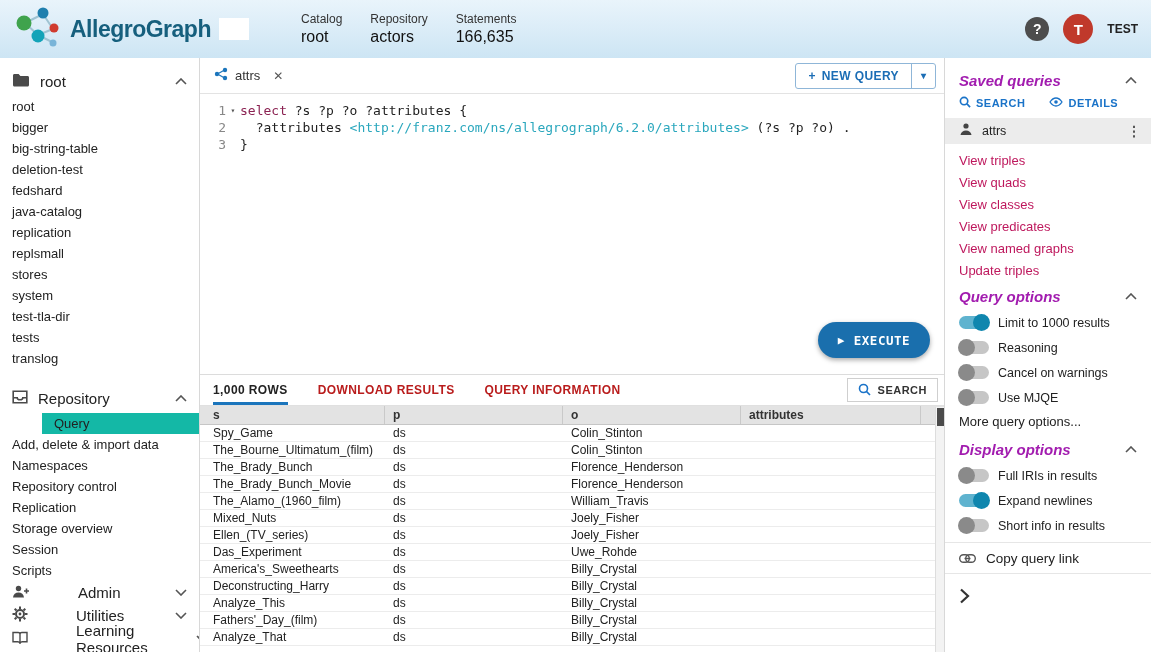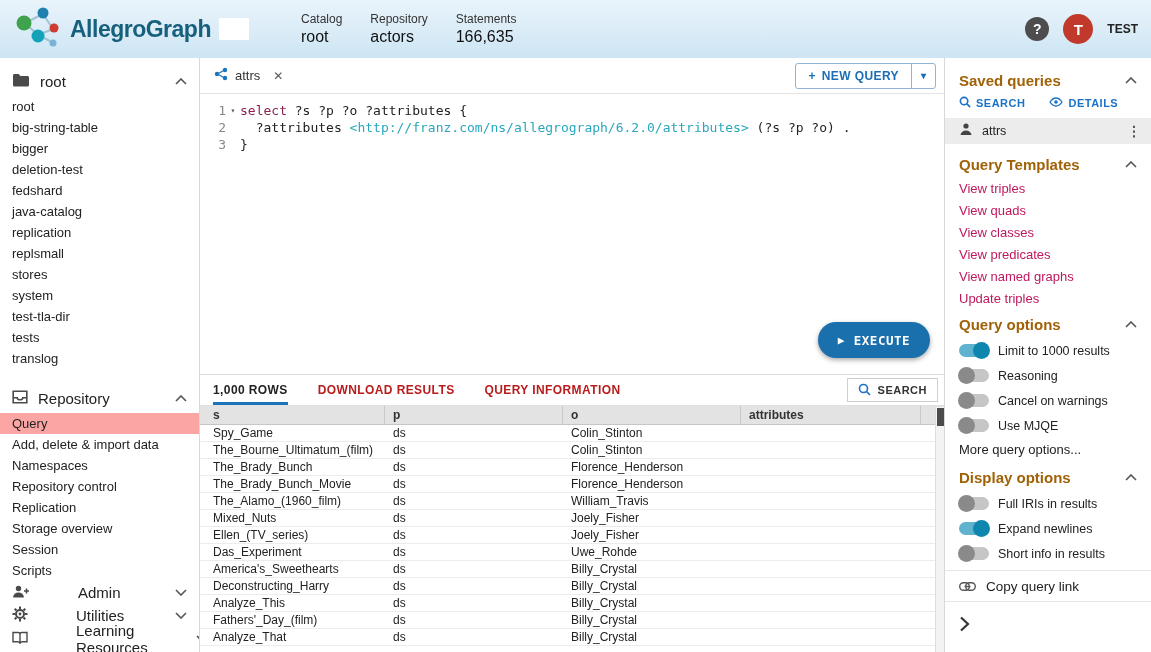--- a/index.html
+++ b/index.html
@@ -27,21 +27,21 @@
   .body-row { flex:1; display:flex; min-height:0; }
   .left-nav { width:200px; flex:0 0 200px; border-right:1px solid #d8d8d8; overflow:hidden; padding-top:8px; }
   main { flex:1; min-width:0; display:flex; flex-direction:column; }
   .right-panel { width:207px; flex:0 0 207px; border-left:1px solid #d8d8d8; overflow:hidden; padding-top:8px; }
 
   
   .side-section { display:flex; align-items:center; gap:10px; height:30px; padding:0 12px; font-size:15px; color:#222; }
   .side-section .chev { margin-left:auto; display:flex; }
   .side-item { height:21px; line-height:21px; padding:0 12px; font-size:13px; color:#222;
                white-space:nowrap; overflow:hidden; cursor:default; }
-  .side-item.selected { background:#fca5a5; }
+  .side-item.selected { background:#14b8a6;margin-left:42px; }
   .repo-gap { margin-top:14px; }
   .bottom-section { height:23px;gap:48px; }
 
   
   .tabbar { height:36px; flex:0 0 36px; border-bottom:1px solid #e3e3e3; display:flex; align-items:center; padding:0 8px 0 10px; }
   .qtab { display:flex; align-items:center; gap:7px; padding:0 4px; height:100%; font-size:13px; color:#333; }
   .qtab .close { font-size:12px; color:#555; margin-left:6px; }
   .newquery { margin-left:auto; display:flex; align-items:stretch; border:1px solid #8fb6d8; border-radius:3px;
               height:26px; background:#fff; color:#1b6db5; font-size:12px; font-weight:bold; }
   .newquery .nq-main { display:flex; align-items:center; gap:6px; padding:0 12px; letter-spacing:.4px; }
@@ -77,21 +77,21 @@
   .th:first-child { padding-left:13px; }
   .th.filler { border-right:none; }
   .table-body { flex:1; overflow:hidden; }
   .tr { height:17px; border-bottom:1px solid #ececec; font-size:12px; color:#222; align-items:center; }
   .td { padding-left:8px; white-space:nowrap; overflow:hidden; }
   .td:first-child { padding-left:13px; }
   .vscroll { position:absolute; right:0; top:32px; bottom:0; width:9px; background:#f3f3f3; border-left:1px solid #ddd; }
   .vscroll .thumb { width:7px; height:18px; margin:1px auto 0; background:#4b4b4b; }
 
   
-  .rp-h { display:flex; align-items:center; height:28px; padding:0 14px; font-size:15px; font-weight:bold; color:#a16207; }
+  .rp-h { display:flex; align-items:center; height:28px; padding:0 14px; font-size:15px; font-weight:bold; color:#a21caf;font-style:italic; }
   .rp-h .chev { margin-left:auto; display:flex; }
   .sq-actions { display:flex; gap:24px; padding:2px 14px 8px; }
   .sq-action { display:flex; align-items:center; gap:5px; color:#1a73c8; font-size:11px; font-weight:bold; letter-spacing:.5px; cursor:pointer; }
   .sq-item { height:26px; background:#ececec; display:flex; align-items:center; gap:9px; padding:0 10px 0 14px; margin-bottom:6px; }
   .sq-item .sq-label { font-size:12.5px; color:#222; }
   .sq-item .dots { margin-left:auto; color:#555; font-size:14px; font-weight:bold; }
   .qt-item { height:22px; line-height:22px; padding-left:14px; font-size:13px; color:#be185d; cursor:pointer; }
   .opt-row { display:flex; align-items:center; gap:9px; height:25px; padding-left:14px; }
   .opt-label { font-size:12.5px; color:#222; }
   .toggle { width:30px; height:13px; border-radius:7px; position:relative; flex:0 0 30px; cursor:pointer; }
@@ -163,22 +163,22 @@
         </span>
         <span>root</span>
         <span class="chev">
           <svg width="12" height="7" viewBox="0 0 12 7">
               <path d="M1 6l5-5 5 5" fill="none" stroke="#555" stroke-width="1.6"></path>
             </svg>
         </span>
       </div>
       <div id="catalog-items">
           <div class="side-item">root</div>
+          <div class="side-item">bigger</div>
           <div class="side-item">big-string-table</div>
-          <div class="side-item">bigger</div>
           <div class="side-item">deletion-test</div>
           <div class="side-item">fedshard</div>
           <div class="side-item">java-catalog</div>
           <div class="side-item">replication</div>
           <div class="side-item">replsmall</div>
           <div class="side-item">stores</div>
           <div class="side-item">system</div>
           <div class="side-item">test-tla-dir</div>
           <div class="side-item">tests</div>
           <div class="side-item">translog</div>
@@ -469,28 +469,20 @@
         <span>
           <svg width="14" height="14" viewBox="0 0 14 14">
               <circle cx="7" cy="4" r="2.6" fill="#444"></circle>
               <path d="M1.5 13c.5-3 2.6-4.5 5.5-4.5s5 1.5 5.5 4.5z" fill="#444"></path>
             </svg>
         </span>
         <span class="sq-label">attrs</span>
         <span class="dots">⋮</span>
       </div>
 
-      <div class="rp-h">
-        <span>Query Templates</span>
-        <span class="chev">
-          <svg width="12" height="7" viewBox="0 0 12 7">
-              <path d="M1 6l5-5 5 5" fill="none" stroke="#555" stroke-width="1.6"></path>
-            </svg>
-        </span>
-      </div>
       <div id="qt-items">
           <div class="qt-item">View triples</div>
           <div class="qt-item">View quads</div>
           <div class="qt-item">View classes</div>
           <div class="qt-item">View predicates</div>
           <div class="qt-item">View named graphs</div>
           <div class="qt-item">Update triples</div>
         </div>
 
       <div class="rp-h">

